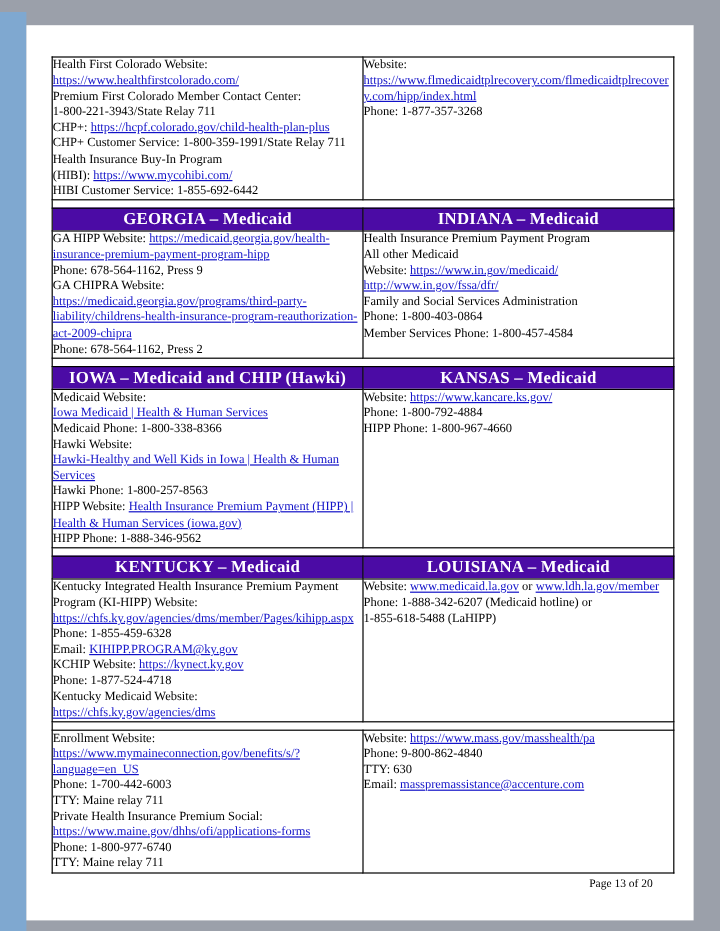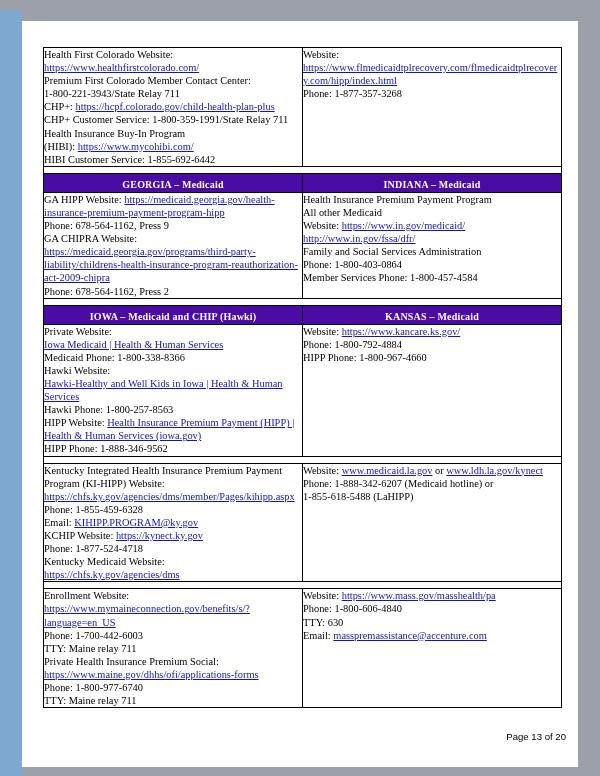--- a/index.html
+++ b/index.html
@@ -63,21 +63,21 @@
   td.hdr {
     background: #4b0ba5;
     border: 1px solid #4b0ba5;
     text-align: center;
     vertical-align: middle;
     padding: 3px 2px 4px 2px;
   }
   td.hdr .hdr-text {
     color: #ffffff;
     font-weight: bold;
-    font-size: 10px;
+    font-size: 14px;
     letter-spacing: 0.2px;
     line-height: 1.15;
     white-space: nowrap;
   }
   td.cell {
     background: #ffffff;
     padding: 4px 5px 5px 5px;
   }
   .cell-body {
     font-size: 10.4px;
@@ -91,24 +91,24 @@
     white-space: normal;
   }
   .lk {
     color: #1212c8;
     text-decoration: underline;
   }
   .spacer-row td { border: none; padding: 0; height: 6px; background: transparent; }
 
   .footer {
     position: absolute;
-    right: 12px;
+    right: 34px;
     bottom: 25px;
     font-size: 9.6px;
-    font-family: Liberation Sans, sans-serif;
+    font-family: Liberation Serif, serif;
     color: #000000;
   }
 </style>
 </head>
 <body>
 
 <div id="page-shell">
   <div class="edge-stripe"></div>
   <div class="paper">
     <div class="paper-inner">
@@ -168,57 +168,61 @@
             <tr class="spacer-row">
               <td colspan="2"></td>
             </tr>
             <tr>
               <td class="hdr"><span class="hdr-text">IOWA – Medicaid and CHIP (Hawki)</span></td>
               <td class="hdr"><span class="hdr-text">KANSAS – Medicaid</span></td>
             </tr>
             <tr>
               <td class="cell">
                 <div class="cell-body">
-                  <span class="ln">Private Website:</span>
+                  <span class="ln">Medicaid Website:</span>
                   <span class="ln"><span class="lk">Iowa Medicaid | Health &amp; Human Services</span></span>
                   <span class="ln">Medicaid Phone: 1-800-338-8366</span>
                   <span class="ln">Hawki Website:</span>
                   <span class="ln"><span class="lk">Hawki-Healthy and Well Kids in Iowa | Health &amp; Human Services</span></span>
                   <span class="ln">Hawki Phone: 1-800-257-8563</span>
                   <span class="ln">HIPP Website: <span class="lk">Health Insurance Premium Payment (HIPP) | Health &amp; Human Services (iowa.gov)</span></span>
                   <span class="ln">HIPP Phone: 1-888-346-9562</span>
                 </div>
               </td>
               <td class="cell">
                 <div class="cell-body">
                   <span class="ln">Website: <span class="lk">https://www.kancare.ks.gov/</span></span>
                   <span class="ln">Phone: 1-800-792-4884</span>
                   <span class="ln">HIPP Phone: 1-800-967-4660</span>
                 </div>
               </td>
             </tr>
             <tr class="spacer-row">
               <td colspan="2"></td>
+            </tr>
+            <tr>
+              <td class="hdr"><span class="hdr-text">KENTUCKY – Medicaid</span></td>
+              <td class="hdr"><span class="hdr-text">LOUISIANA – Medicaid</span></td>
             </tr>
             <tr>
               <td class="cell">
                 <div class="cell-body">
                   <span class="ln">Kentucky Integrated Health Insurance Premium Payment Program (KI-HIPP) Website:</span>
                   <span class="ln"><span class="lk">https://chfs.ky.gov/agencies/dms/member/Pages/kihipp.aspx</span></span>
                   <span class="ln">Phone: 1-855-459-6328</span>
                   <span class="ln">Email: <span class="lk">KIHIPP.PROGRAM@ky.gov</span></span>
                   <span class="ln">KCHIP Website: <span class="lk">https://kynect.ky.gov</span></span>
                   <span class="ln">Phone: 1-877-524-4718</span>
                   <span class="ln">Kentucky Medicaid Website:</span>
                   <span class="ln"><span class="lk">https://chfs.ky.gov/agencies/dms</span></span>
                 </div>
               </td>
               <td class="cell">
                 <div class="cell-body">
-                  <span class="ln">Website: <span class="lk">www.medicaid.la.gov</span> or <span class="lk">www.ldh.la.gov/kynect</span></span>
+                  <span class="ln">Website: <span class="lk">www.medicaid.la.gov</span> or <span class="lk">www.ldh.la.gov/member</span></span>
                   <span class="ln">Phone: 1-888-342-6207 (Medicaid hotline) or</span>
                   <span class="ln">1-855-618-5488 (LaHIPP)</span>
                 </div>
               </td>
             </tr>
             <tr class="spacer-row">
               <td colspan="2"></td>
             </tr>
             <tr>
               <td class="cell">
@@ -229,21 +233,21 @@
                   <span class="ln">TTY: Maine relay 711</span>
                   <span class="ln">Private Health Insurance Premium Social:</span>
                   <span class="ln"><span class="lk">https://www.maine.gov/dhhs/ofi/applications-forms</span></span>
                   <span class="ln">Phone: 1-800-977-6740</span>
                   <span class="ln">TTY: Maine relay 711</span>
                 </div>
               </td>
               <td class="cell">
                 <div class="cell-body">
                   <span class="ln">Website: <span class="lk">https://www.mass.gov/masshealth/pa</span></span>
-                  <span class="ln">Phone: 1-800-606-4840</span>
+                  <span class="ln">Phone: 9-800-862-4840</span>
                   <span class="ln">TTY: 630</span>
                   <span class="ln">Email: <span class="lk">masspremassistance@accenture.com</span></span>
                 </div>
               </td>
             </tr>
           </tbody>
       </table>
       <div class="footer">Page 13 of 20</div>
     </div>
   </div>

